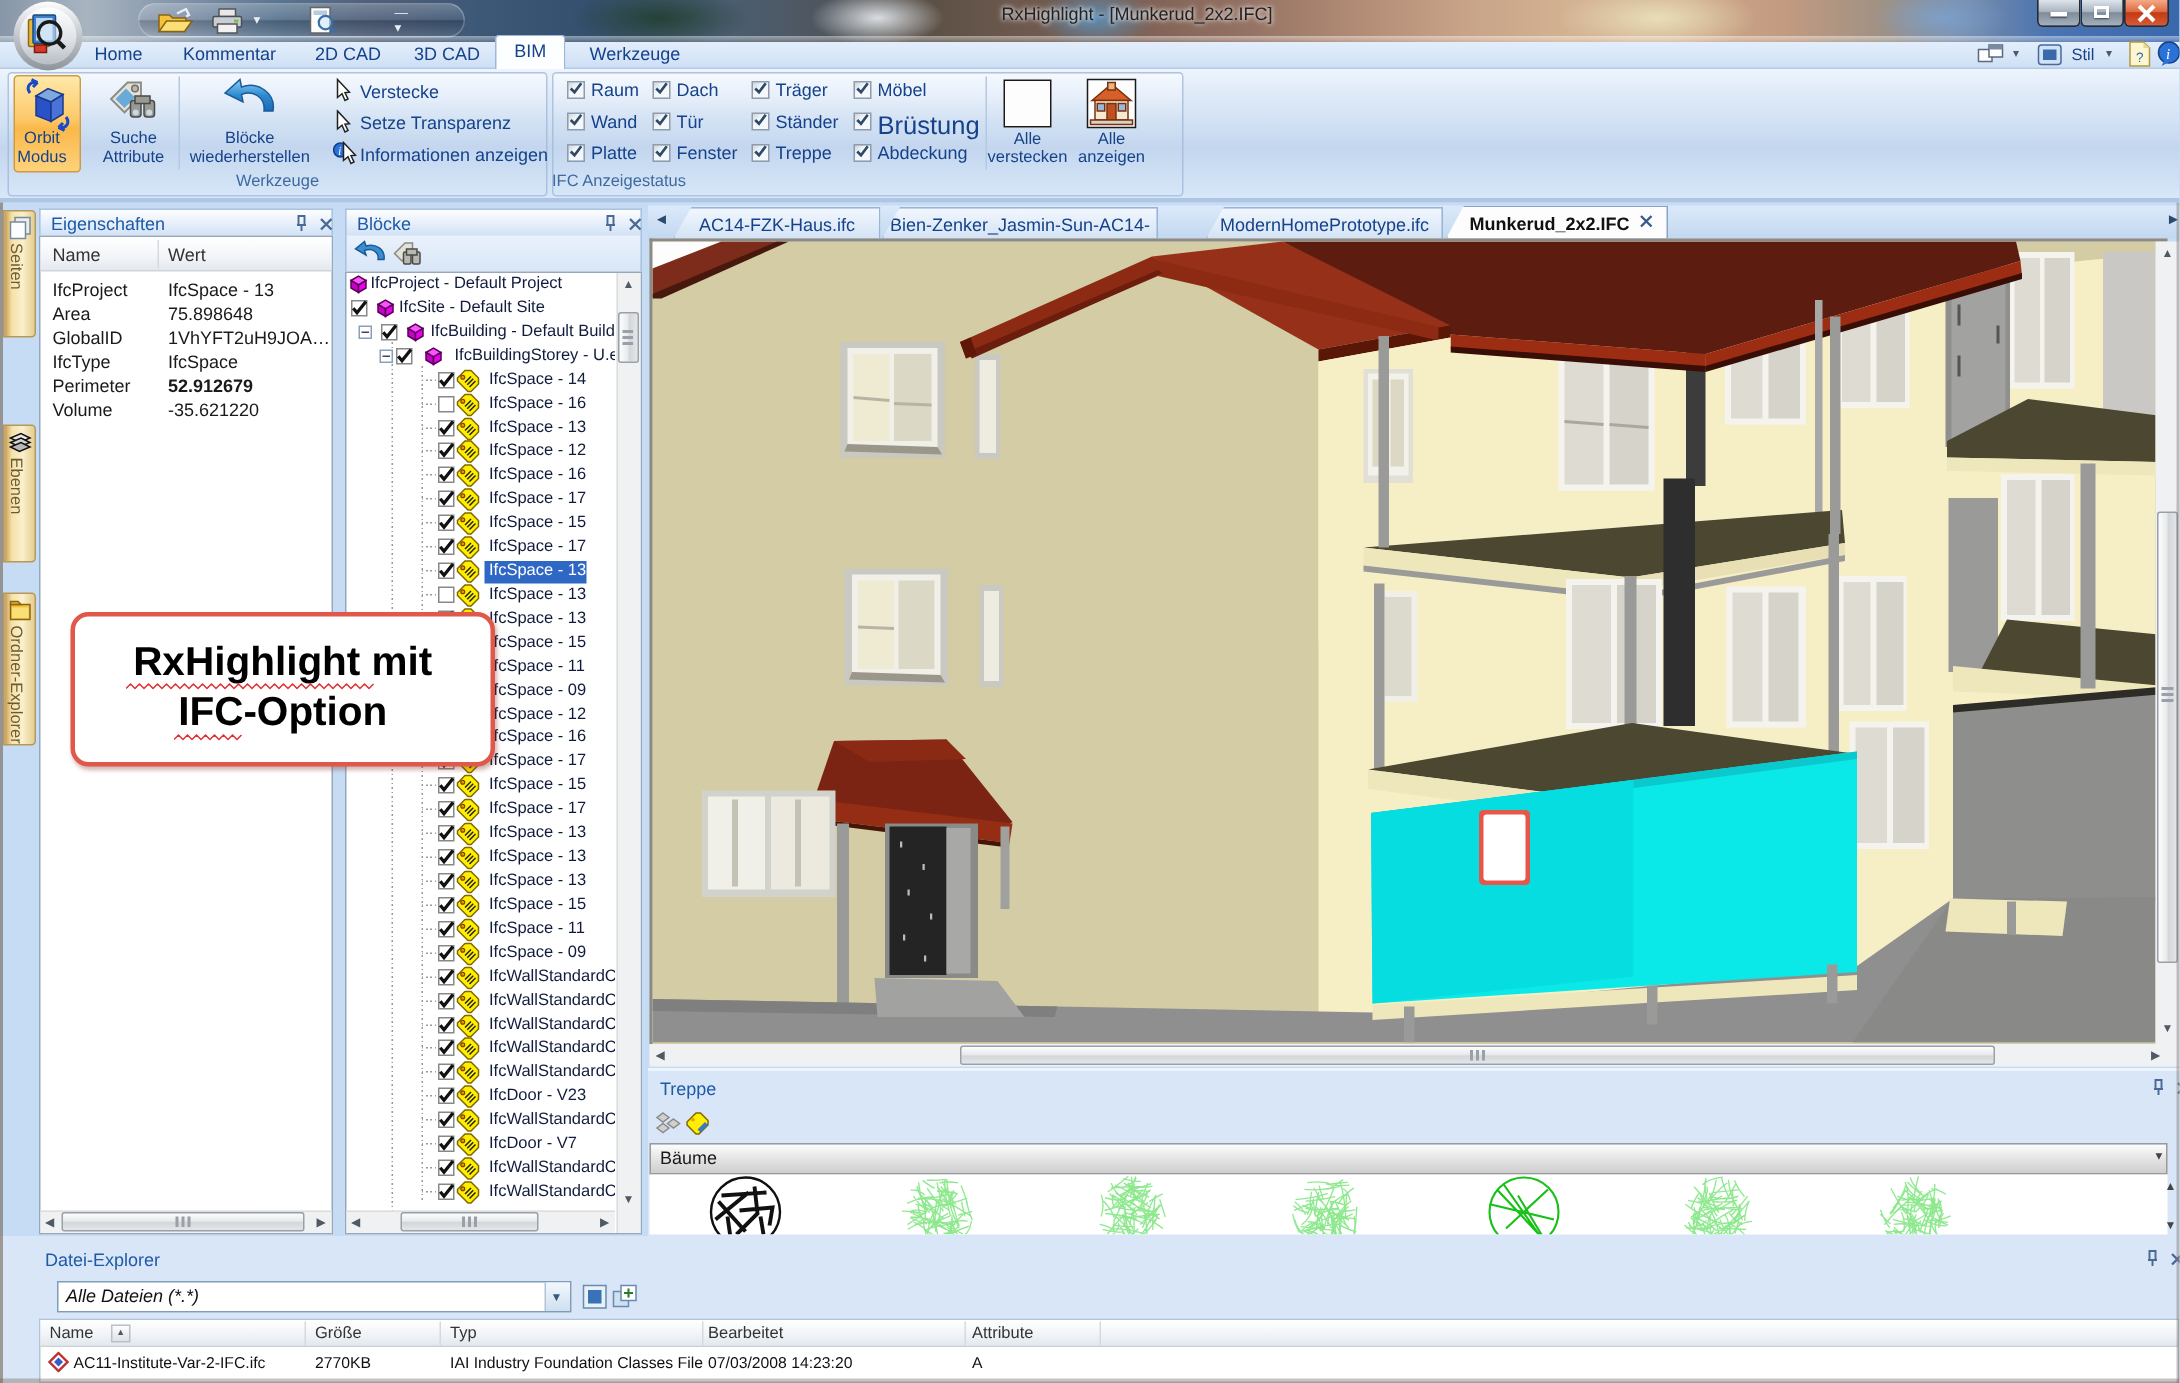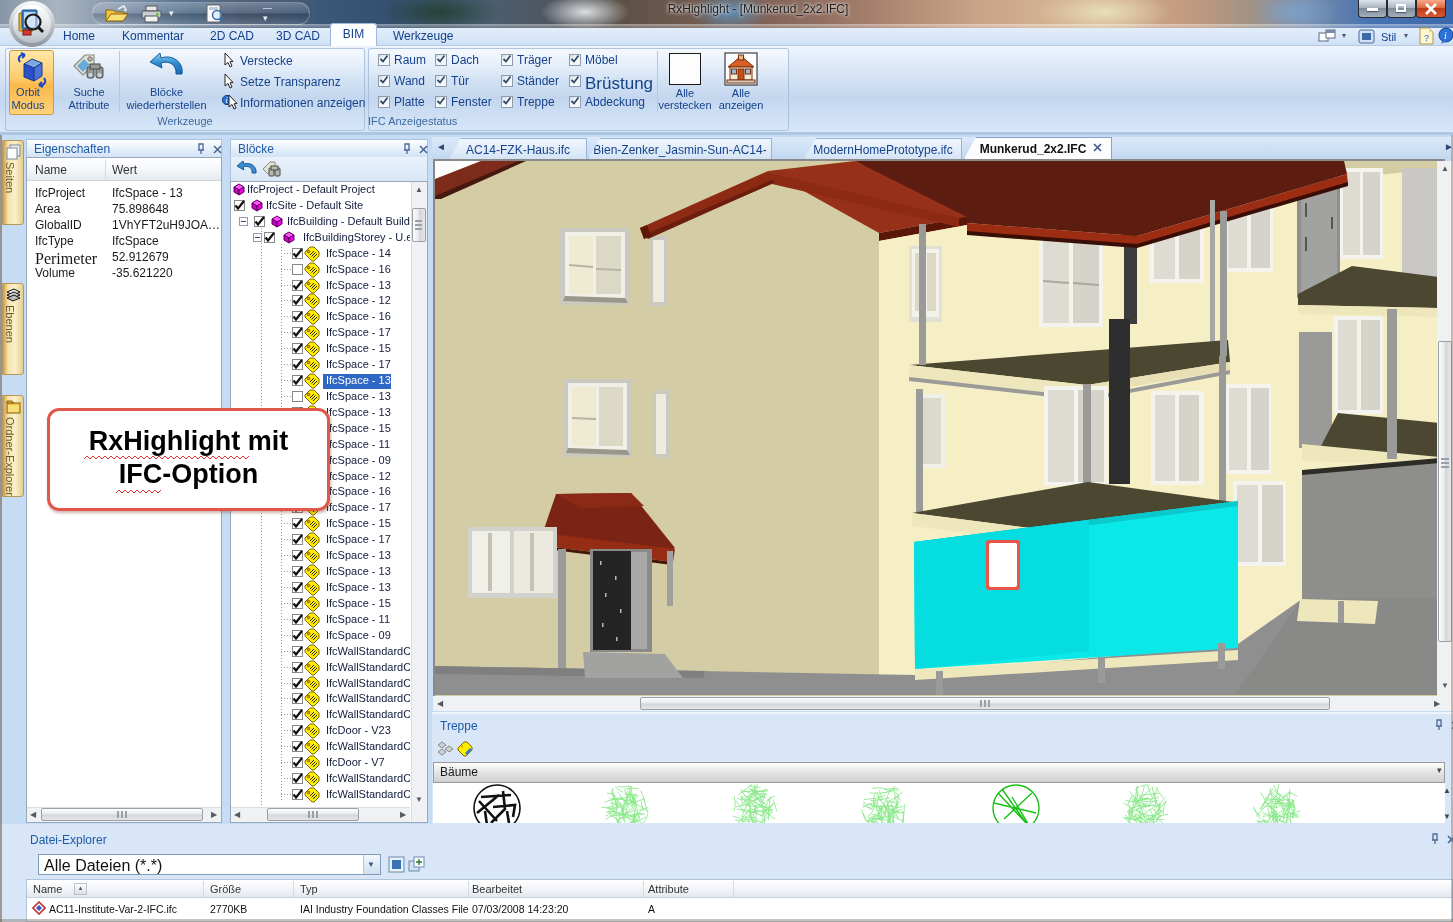--- a/index.html
+++ b/index.html
@@ -285,22 +285,22 @@
 <div class="a tx" style="left:35px;top:163px;font-size:12px;color:#333;">Name</div>
 <div class="a tx" style="left:112px;top:163px;font-size:12px;color:#333;">Wert</div>
 <div class="a tx" style="left:35px;top:186px;font-size:12px;color:#1a1a1a;">IfcProject</div>
 <div class="a tx" style="left:112px;top:186px;font-size:12px;color:#1a1a1a;width:110px;overflow:hidden;text-overflow:ellipsis;">IfcSpace - 13</div>
 <div class="a tx" style="left:35px;top:202px;font-size:12px;color:#1a1a1a;">Area</div>
 <div class="a tx" style="left:112px;top:202px;font-size:12px;color:#1a1a1a;width:110px;overflow:hidden;text-overflow:ellipsis;">75.898648</div>
 <div class="a tx" style="left:35px;top:218px;font-size:12px;color:#1a1a1a;">GlobalID</div>
 <div class="a tx" style="left:112px;top:218px;font-size:12px;color:#1a1a1a;width:110px;overflow:hidden;text-overflow:ellipsis;">1VhYFT2uH9JOA5fum…</div>
 <div class="a tx" style="left:35px;top:234px;font-size:12px;color:#1a1a1a;">IfcType</div>
 <div class="a tx" style="left:112px;top:234px;font-size:12px;color:#1a1a1a;width:110px;overflow:hidden;text-overflow:ellipsis;">IfcSpace</div>
-<div class="a tx" style="left:35px;top:250px;font-size:16px;color:#1a1a1a;font-family:Liberation Serif, serif;">Perimeter</div>
-<div class="a tx" style="left:112px;top:250px;font-size:12px;color:#1a1a1a;width:110px;overflow:hidden;text-overflow:ellipsis;">52.912679</div>
+<div class="a tx" style="left:35px;top:250px;font-size:12px;color:#1a1a1a;">Perimeter</div>
+<div class="a tx" style="left:112px;top:250px;font-size:12px;color:#1a1a1a;width:110px;overflow:hidden;text-overflow:ellipsis;font-weight:bold;">52.912679</div>
 <div class="a tx" style="left:35px;top:266px;font-size:12px;color:#1a1a1a;">Volume</div>
 <div class="a tx" style="left:112px;top:266px;font-size:12px;color:#1a1a1a;width:110px;overflow:hidden;text-overflow:ellipsis;">-35.621220</div>
 <div class="a" style="left:27px;top:807px;width:194px;height:15px;background:#f0f1f2;border-top:1px solid #dcdcdc;"></div>
 <div class="a tx" style="left:30px;top:810px;font-size:8px;color:#505a64;">◀</div>
 <div class="a tx" style="left:211px;top:810px;font-size:8px;color:#505a64;">▶</div>
 <div class="a" style="left:41px;top:808px;width:162px;height:13px;border:1px solid #9aa0a8;border-radius:2px;background:linear-gradient(180deg,#fdfdfd,#e8eaec 45%,#d4d7da 55%,#e4e6e8);"></div>
 <div class="a" style="left:117px;top:811px;width:2px;height:7px;background:#9aa0a8;"></div>
 <div class="a" style="left:121px;top:811px;width:2px;height:7px;background:#9aa0a8;"></div>
 <div class="a" style="left:125px;top:811px;width:2px;height:7px;background:#9aa0a8;"></div>
 <div class="a" style="left:230px;top:139px;width:198px;height:18px;background:linear-gradient(180deg,#fdfeff,#d2e2f6);border:1px solid #aac2de;border-bottom:none;">
@@ -1015,21 +1015,21 @@
 <div class="a tx" style="left:1443px;top:812px;font-size:8px;color:#444;">▼</div>
 <div class="a" style="left:0;top:824px;width:1453px;height:98px;background:#d8e6f7;"></div>
 <div class="a tx" style="left:30px;top:833px;font-size:12px;color:#1e5aa8;">Datei-Explorer</div>
 <svg class="a" style="left:1429px;top:833px;" width="11" height="12" viewBox="0 0 11 12">
     <path d="M4 1 L8 1 L8 7 L4 7 Z M3 7 L9 7 M6 7 L6 11" fill="none" stroke="#4a6a96" stroke-width="1.3"></path>
   </svg>
 <svg class="a" style="left:1446px;top:834px;" width="11" height="11" viewBox="0 0 11 11">
     <path d="M2 2 L9 9 M9 2 L2 9" stroke="#4a6a96" stroke-width="1.6"></path>
   </svg>
 <div class="a" style="left:38px;top:854px;width:343px;height:21px;background:#fff;border:1px solid #7f9db9;"></div>
-<div class="a tx" style="left:44px;top:857px;font-size:16px;color:#111;">Alle Dateien (*.*)</div>
+<div class="a tx" style="left:44px;top:857px;font-size:12px;color:#111;font-style:italic;">Alle Dateien (*.*)</div>
 <div class="a" style="left:363px;top:855px;width:17px;height:19px;background:linear-gradient(180deg,#f2f8fd,#cfe0ef);border-left:1px solid #b0c4d8;"></div>
 <div class="a tx" style="left:367px;top:860px;font-size:8px;color:#3a5a7a;">▼</div>
 <svg class="a" style="left:388px;top:856px;" width="17" height="17" viewBox="0 0 17 17">
  <rect x="1" y="1" width="15" height="15" fill="#e8f0f8" stroke="#6a8ab0"></rect>
  <rect x="4" y="4" width="9" height="9" fill="#3a72b8"></rect>
 </svg>
 <svg class="a" style="left:408px;top:856px;" width="18" height="17" viewBox="0 0 18 17">
  <rect x="1" y="5" width="10" height="10" fill="#cfe0ef" stroke="#6a8ab0"></rect>
  <rect x="6" y="1" width="10" height="10" fill="#fff" stroke="#6a8ab0"></rect>
  <path d="M8 6 L14 6 M11 3 L11 9" stroke="#2a7a2a" stroke-width="1.4"></path>

